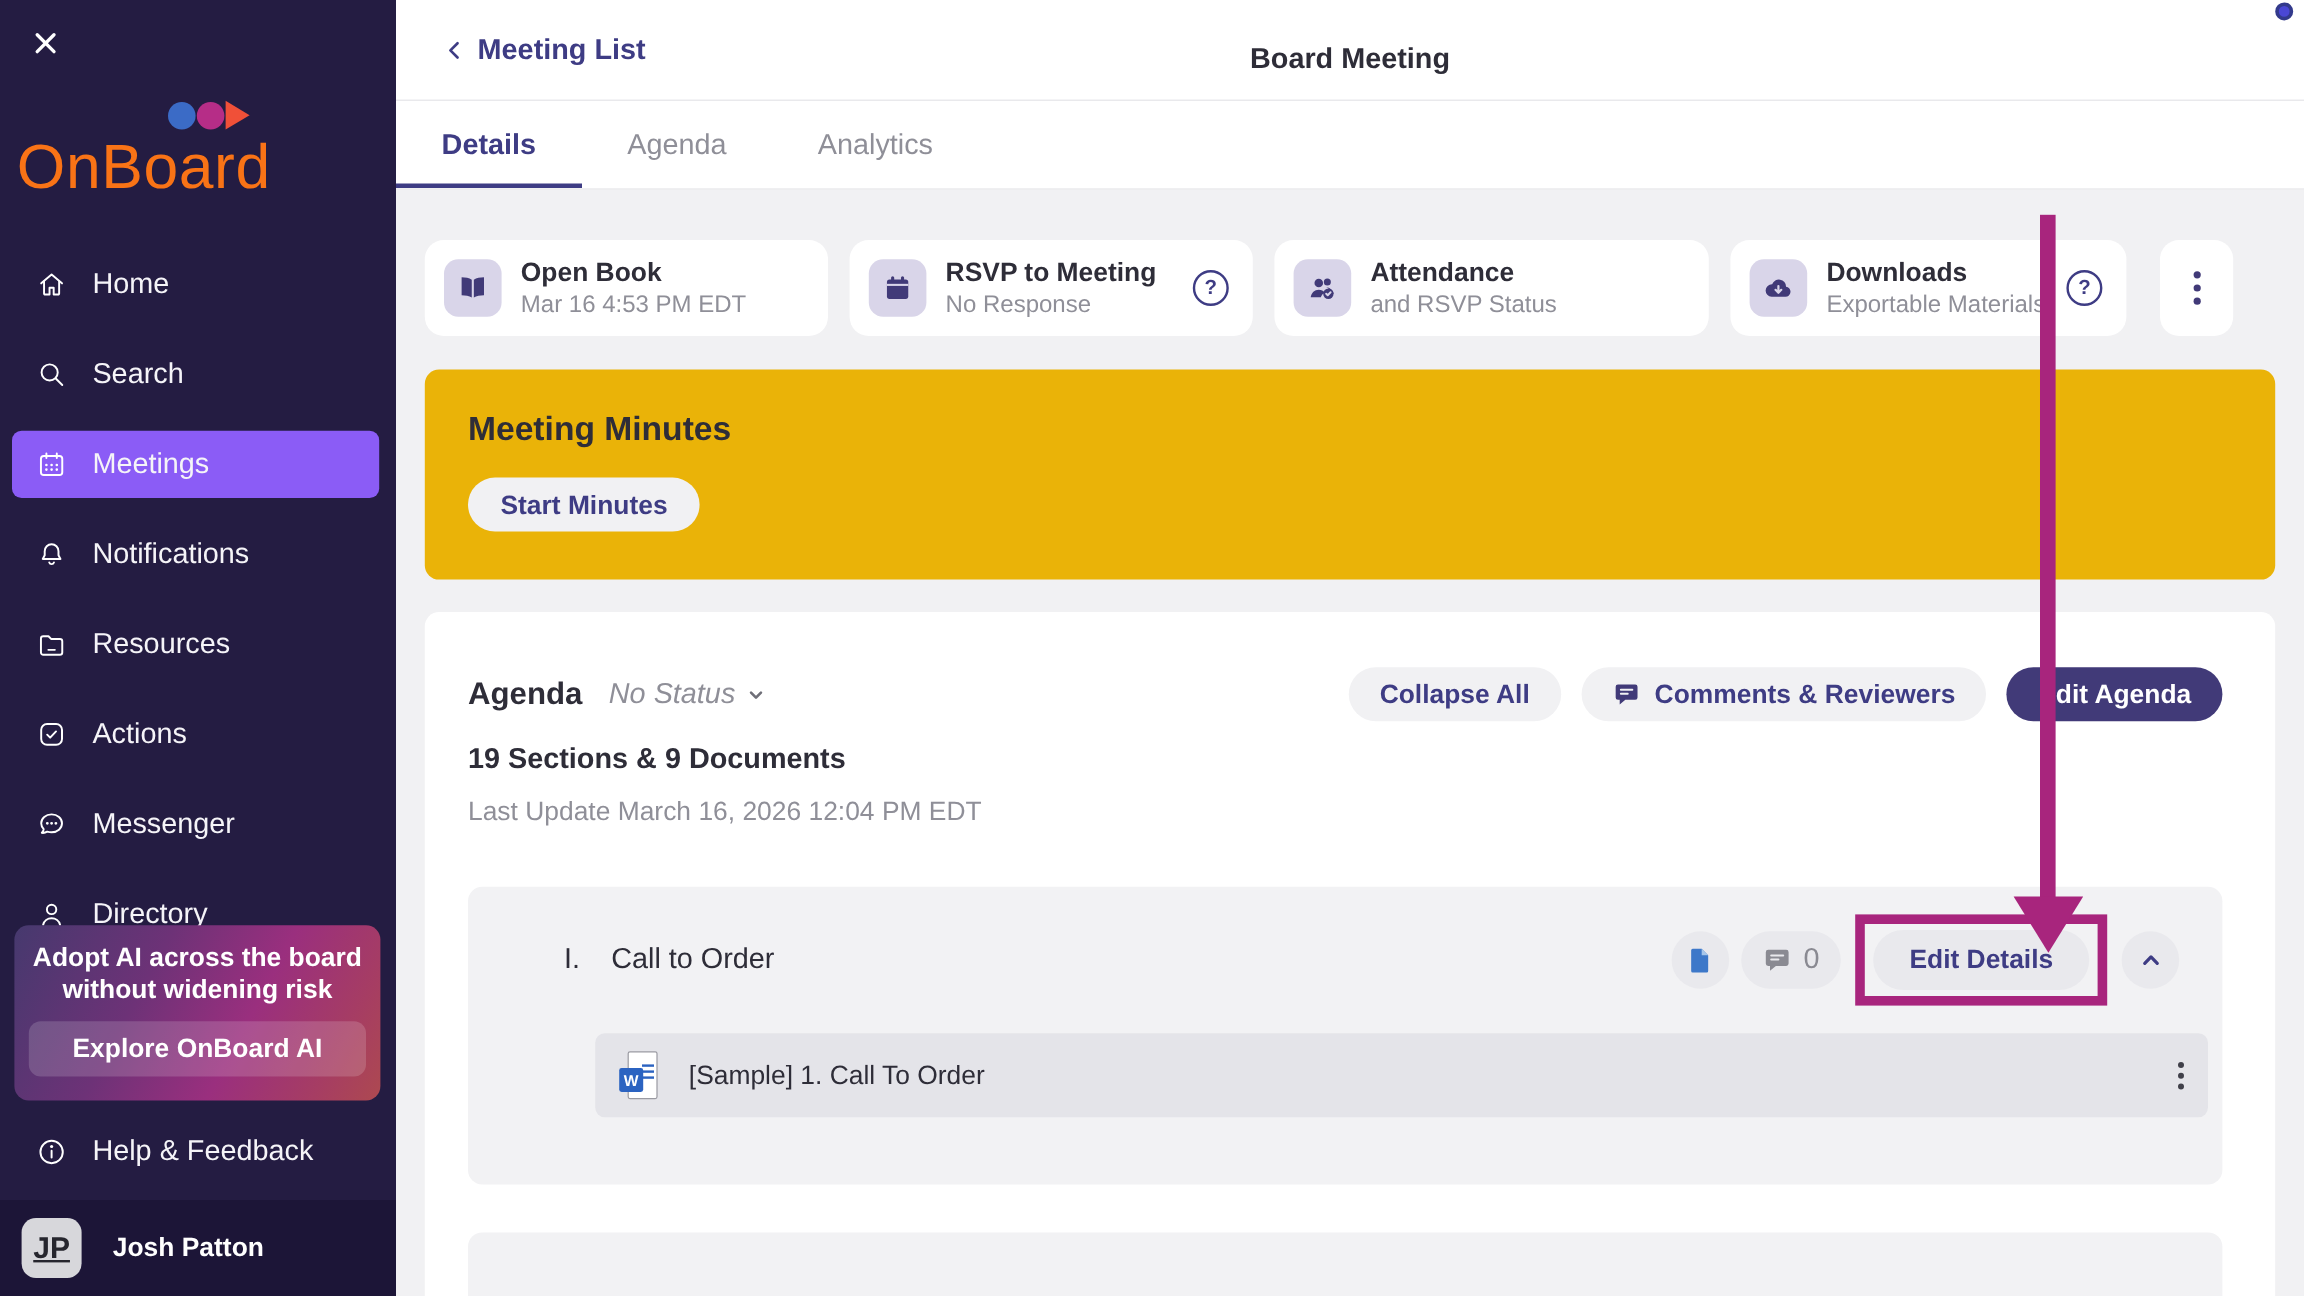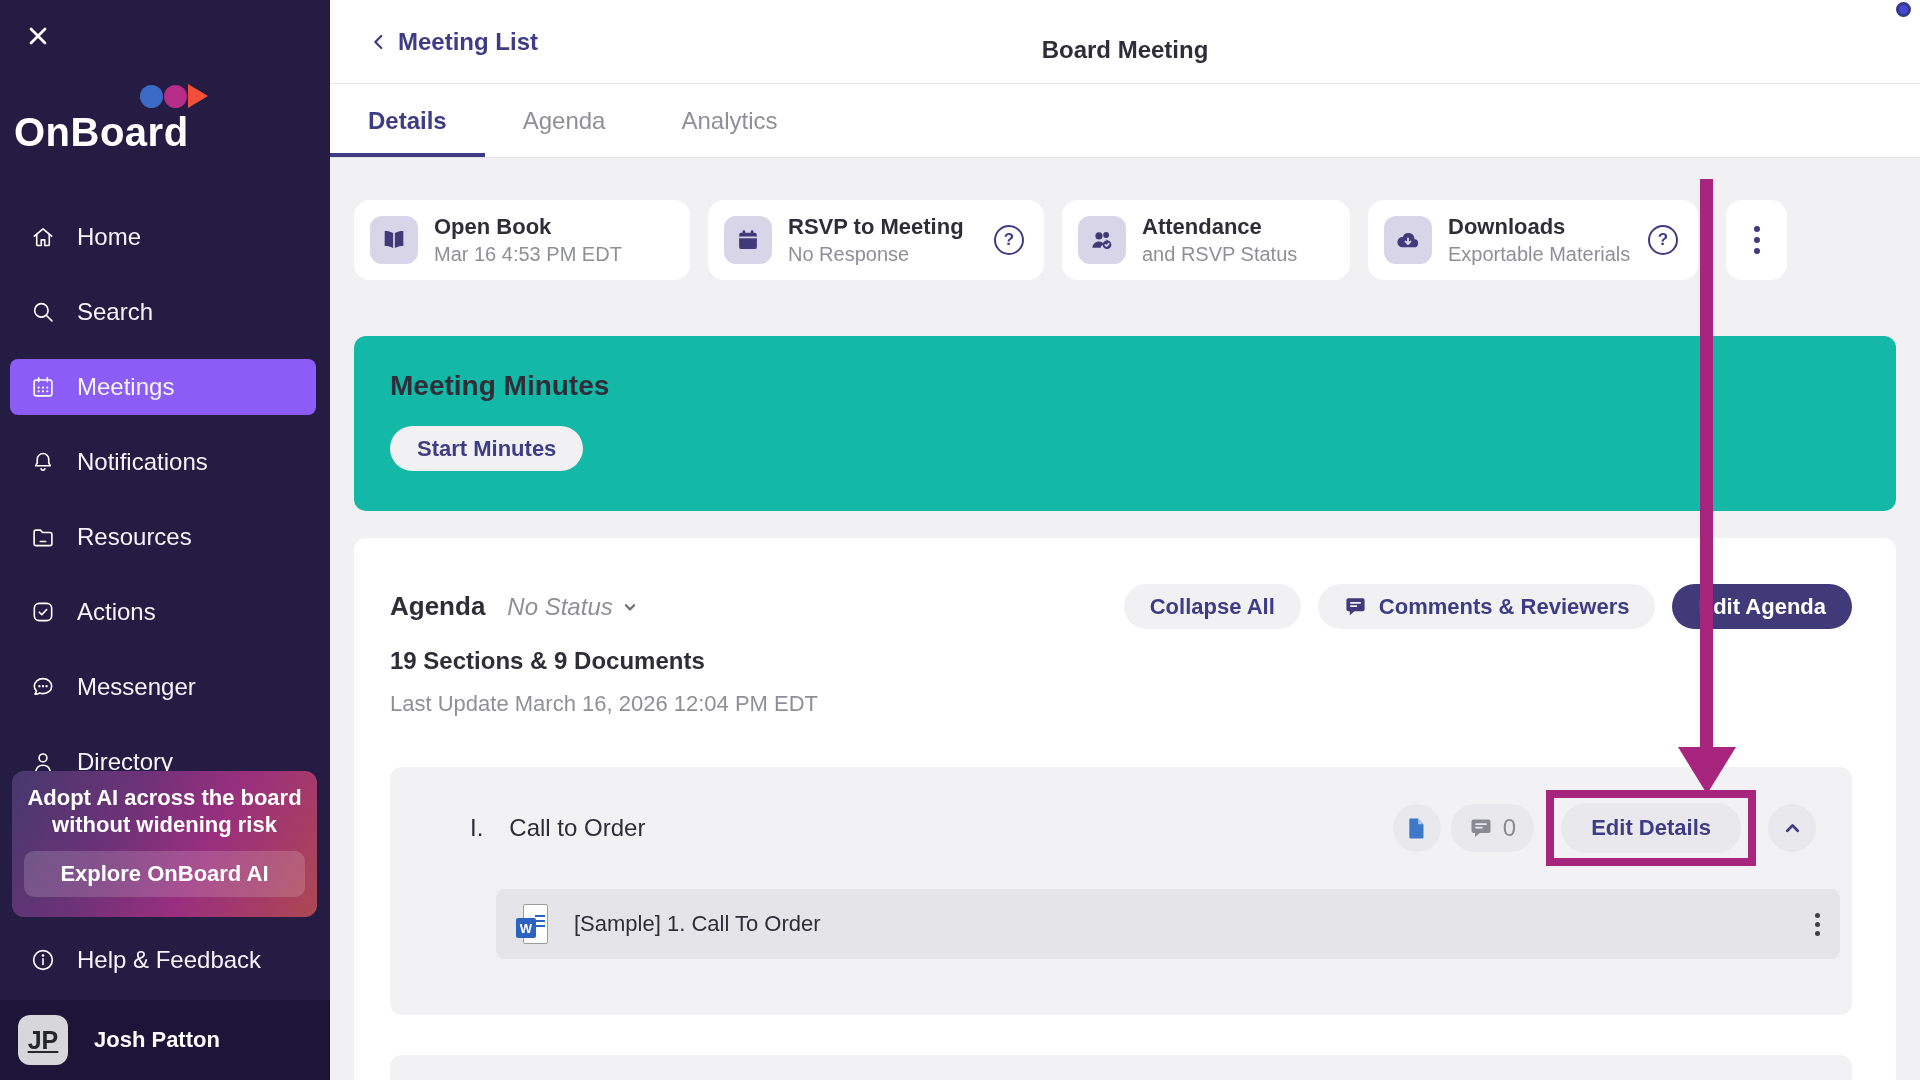--- a/index.html
+++ b/index.html
@@ -8,21 +8,21 @@
   .app { position:relative; width:1920px; height:1080px; overflow:hidden; background:#f1f1f3; }
 
   
   .sidebar { position:absolute; left:0; top:0; width:330px; height:1080px; background:#241c42; color:#f5f4f8; z-index:10; }
   .close-btn { position:absolute; left:26px; top:24px; width:24px; height:24px; cursor:pointer; }
   .logo { position:absolute; left:14px; top:84px; width:196px; }
   .logo-marks { display:flex; justify-content:flex-end; align-items:center; height:24px; margin-right:2px; }
   .logo-c1 { width:23px; height:23px; border-radius:50%; background:#3b6bc6; }
   .logo-c2 { width:23px; height:23px; border-radius:50%; background:#b62d87; margin-left:1px; }
   .logo-tri { width:0; height:0; border-left:20px solid #f05038; border-top:12px solid transparent; border-bottom:12px solid transparent; margin-left:1px; }
-  .logo-text { font-size:40px; font-weight:700; color:#ffffff; letter-spacing:.5px; margin-top:2px; }
+  .logo-text { font-size:52px; font-weight:400; color:#f97316; letter-spacing:.5px; margin-top:2px; }
   .nav { position:absolute; top:209px; left:10px; right:14px; }
   .nav-item { display:flex; align-items:center; gap:21px; height:56px; margin-bottom:19px; padding-left:20px; border-radius:8px; font-size:24px; font-weight:500; cursor:pointer; }
   .nav-item.active { background:#8b5cf6; }
   .nav-icon { width:26px; height:26px; flex:none; display:flex; }
   .promo { position:absolute; left:12px; right:13px; top:771px; height:146px; border-radius:12px; padding-top:13px; text-align:center; background:linear-gradient(118deg,#46396e 0%,#6d3277 35%,#9a2f7e 62%,#a63d63 85%,#ad4950 100%); }
   .promo-line { font-size:22px; font-weight:700; line-height:27px; color:#fff; }
   .promo-btn { margin:13px auto 0; width:calc(100% - 24px); height:46px; border:none; border-radius:10px; background:rgba(255,255,255,.16); color:#fff; font-size:22px; font-weight:600; font-family:inherit; cursor:pointer; }
   .help-item { position:absolute; top:932px; left:10px; right:14px; height:56px; display:flex; align-items:center; gap:21px; padding-left:20px; font-size:24px; font-weight:500; cursor:pointer; }
   .user-strip { position:absolute; left:0; right:0; bottom:0; height:80px; background:#1c1537; display:flex; align-items:center; padding-left:18px; cursor:pointer; }
   .avatar { width:50px; height:50px; border-radius:12px; background:#d7d7db; color:#26262e; font-size:25px; font-weight:700; display:flex; align-items:center; justify-content:center;text-decoration:underline; }
@@ -44,21 +44,21 @@
   .tile { width:48px; height:48px; border-radius:12px; background:#d9d5e9; display:flex; align-items:center; justify-content:center; flex:none; }
   .card-text { margin-left:16px; }
   .card-title { font-size:22px; font-weight:600; color:#2e2d38; }
   .card-sub { font-size:20px; color:#8f8f98; margin-top:3px; }
   .help-badge { margin-left:auto; width:30px; height:30px; border:2px solid #3e3c84; border-radius:50%; color:#3e3c84; font-size:17px; font-weight:700; display:flex; align-items:center; justify-content:center; cursor:pointer; }
   .kebab-card { width:61px; justify-content:center; padding:0; }
   .kebab { display:flex; flex-direction:column; gap:5px; }
   .kebab i { width:6px; height:6px; border-radius:50%; background:#413a78; }
 
   
-  .minutes-card { margin-top:56px; background:#14b8a6; border-radius:12px; padding:34px 36px 40px; }
+  .minutes-card { margin-top:28px; background:#eab308; border-radius:12px; padding:34px 36px 40px; }
   .section-h1 { font-size:28px; font-weight:700; color:#2e2d38; }
   .start-btn { margin-top:24px; height:45px; padding:0 27px; border:none; border-radius:23px; background:#f1f1f3; color:#3e3c84; font-size:22px; font-weight:600; font-family:inherit; cursor:pointer; }
 
   
   .agenda-card { margin-top:27px; background:#fff; border-radius:12px; padding:46px 44px 60px 36px; min-height:640px; }
   .agenda-head { display:flex; align-items:center; }
   .agenda-title { font-size:26px; font-weight:700; color:#2e2d38; }
   .agenda-status { margin-left:22px; font-size:24px; font-style:italic; color:#8f8f98; display:flex; align-items:center; gap:6px; cursor:pointer; }
   .head-actions { margin-left:auto; display:flex; align-items:center; gap:17px; }
   .pill-btn { height:45px; padding:0 26px; border:none; border-radius:23px; background:#f1f1f3; color:#3e3c84; font-size:22px; font-weight:600; font-family:inherit; display:flex; align-items:center; gap:12px; cursor:pointer; }
@@ -256,21 +256,21 @@
                 <rect x="3.8" y="8.8" width="16.4" height="1.6" fill="#d9d5e9"></rect>
               </svg>
           </span>
           <span class="card-text">
             <span class="card-title" style="display:block">RSVP to Meeting</span>
             <span class="card-sub" style="display:block">No Response</span>
           </span>
           <span class="help-badge">?</span>
         </div>
 
-        <div class="card" style="width:288px">
+        <div class="card" style="width:362px">
           <span class="tile">
             <svg width="26" height="26" viewBox="0 0 24 24" fill="#413a78">
                 <circle cx="9.2" cy="8.2" r="3.3"></circle>
                 <path d="M3 19.2c.5-3.4 3-5.8 6.2-5.8 1.9 0 3.6.9 4.8 2.3-1.6.6-2.8 2-3.2 3.5z"></path>
                 <circle cx="15.8" cy="7.4" r="2.7"></circle>
                 <path d="M14.9 11.5c2.9.2 5.2 2.2 5.8 5l-2.1.1a5.9 5.9 0 0 0-3.7-5.1z"></path>
                 <circle cx="16.6" cy="16.4" r="4"></circle>
                 <path d="m14.9 16.4 1.2 1.2 2.2-2.3" stroke="#d9d5e9" stroke-width="1.5" fill="none" stroke-linecap="round" stroke-linejoin="round"></path>
               </svg>
           </span>

